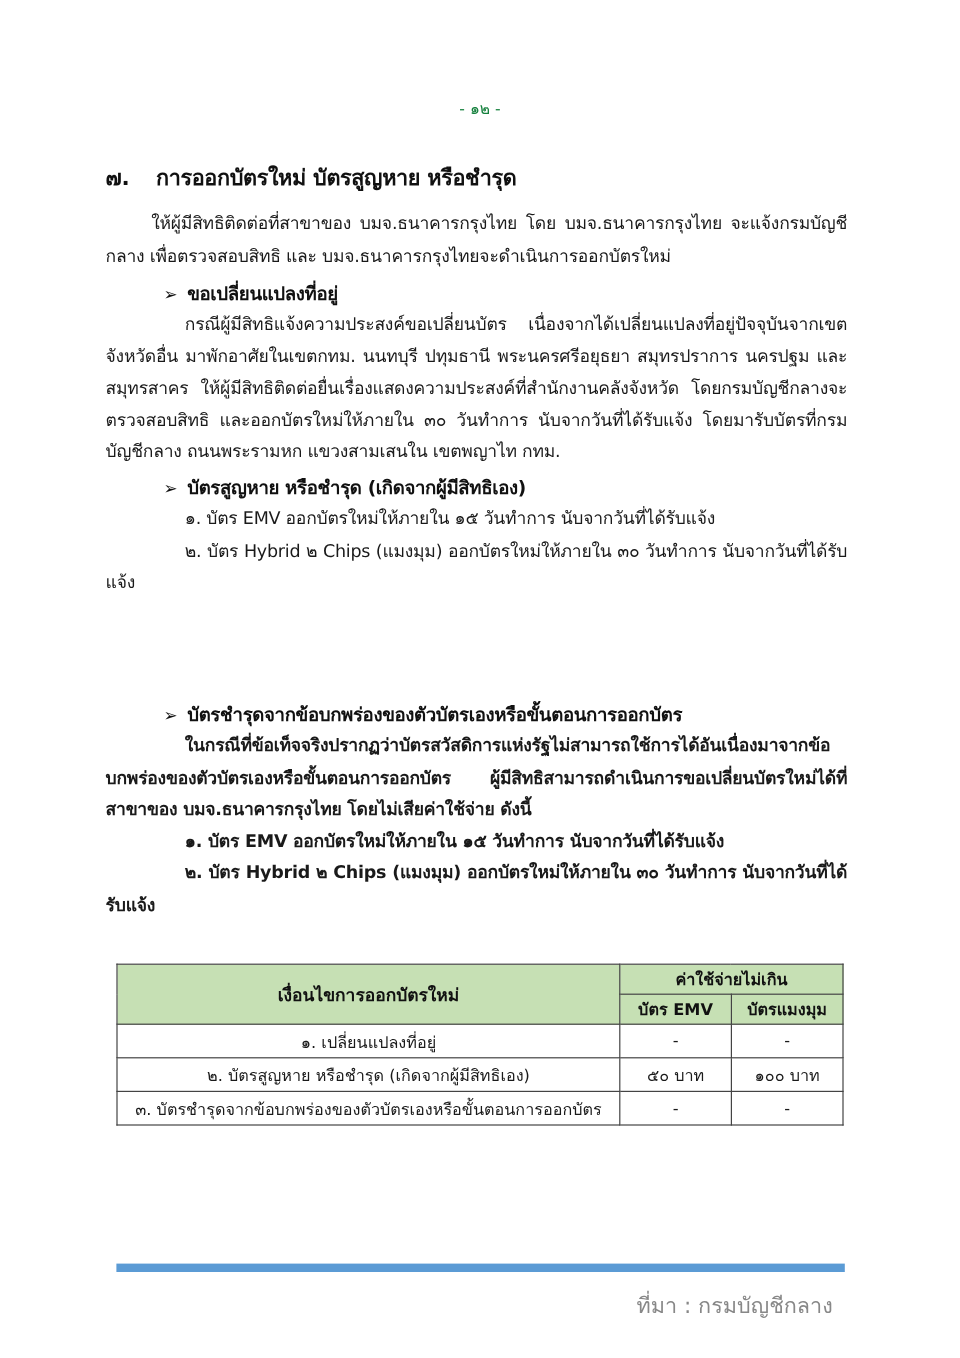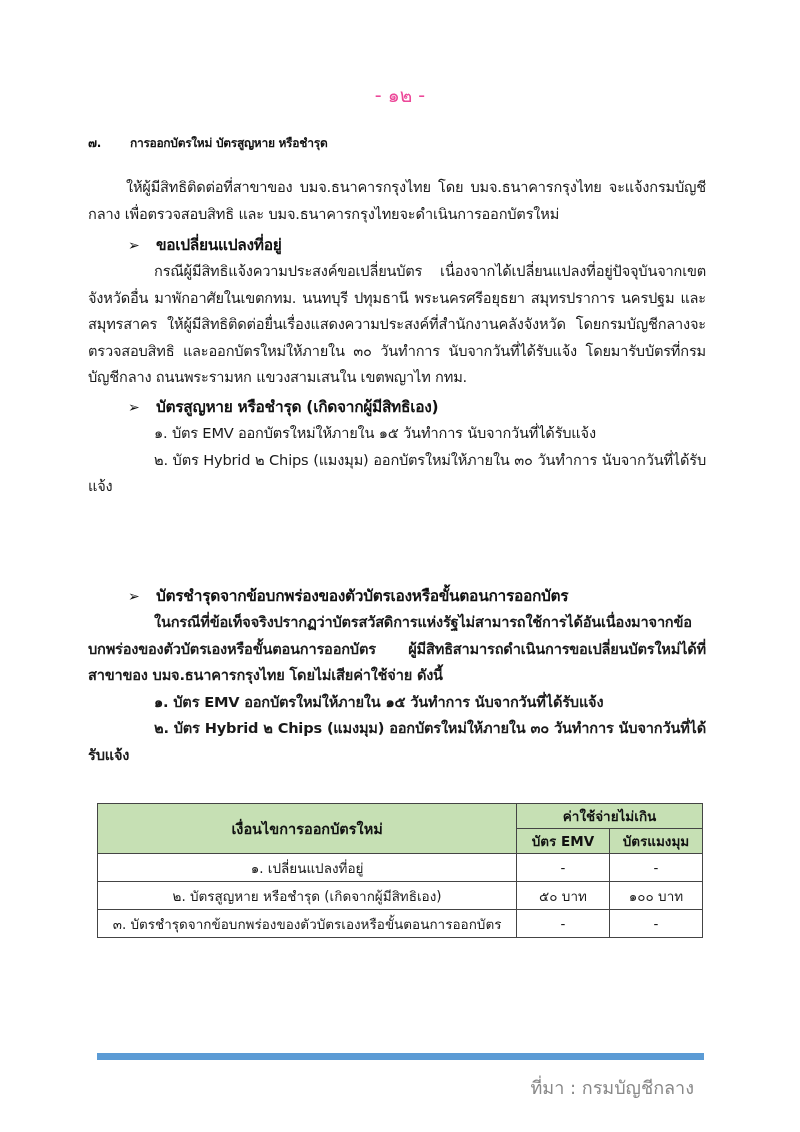--- a/index.html
+++ b/index.html
@@ -3,39 +3,40 @@
 <meta charset="utf-8">
 <style>
   html, body { margin: 0; padding: 0; background: #ffffff; }
   body {
     width: 800px; height: 1132px; position: relative; overflow: hidden;
     font-family: "DejaVu Sans", "Liberation Sans", sans-serif;
     color: #1a1a1a;
   }
   .page-number {
     position: absolute; top: 80px; left: 0; width: 800px; text-align: center;
-    font-size: 19px; color: #ec4899;
+    font-size: 13px; color: #15803d;
   }
   .section-title {
     position: absolute; top: 133px; left: 88px;
-    font-size: 12px; font-weight: bold; color: #111;
+    font-size: 18px; font-weight: bold; color: #111;
     letter-spacing: -0.3px;
   }
   .section-title .num { display: inline-block; width: 42px; }
   .body-text {
     position: absolute; left: 88px; width: 618px;
     font-size: 14.6px; line-height: 26.5px; color: #1a1a1a;
     text-align: justify; letter-spacing: -0.2px;
   }
   .indent { text-indent: 38px; }
   .indent2 { text-indent: 66px; }
   .sub-heading {
     position: absolute; left: 128px;
     font-size: 15.5px; font-weight: bold; color: #111;
     letter-spacing: -0.3px;
+    text-align: center;
   }
   .sub-heading .arrow { display: inline-block; width: 28px; font-weight: normal; font-size: 14px; }
   .p { margin: 0; }
 
   table.fees {
     position: absolute; top: 803px; left: 97px; width: 606px;
     border-collapse: collapse; font-size: 13.5px; padding-left: 40px;
   }
   table.fees td, table.fees th {
     border: 1px solid #444; padding: 0 8px; height: 24px;

